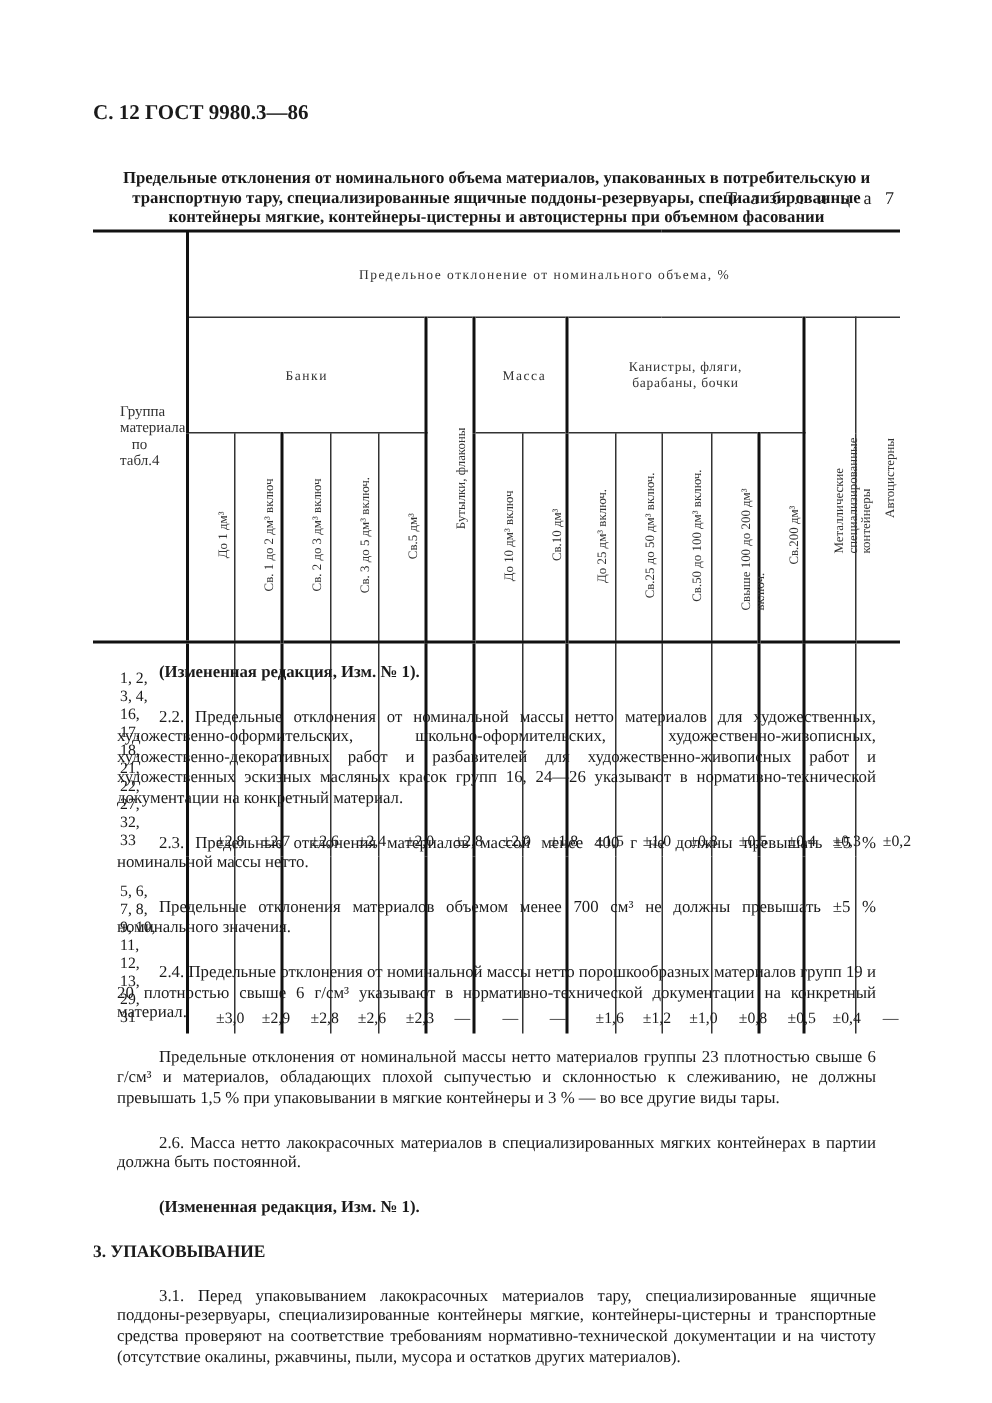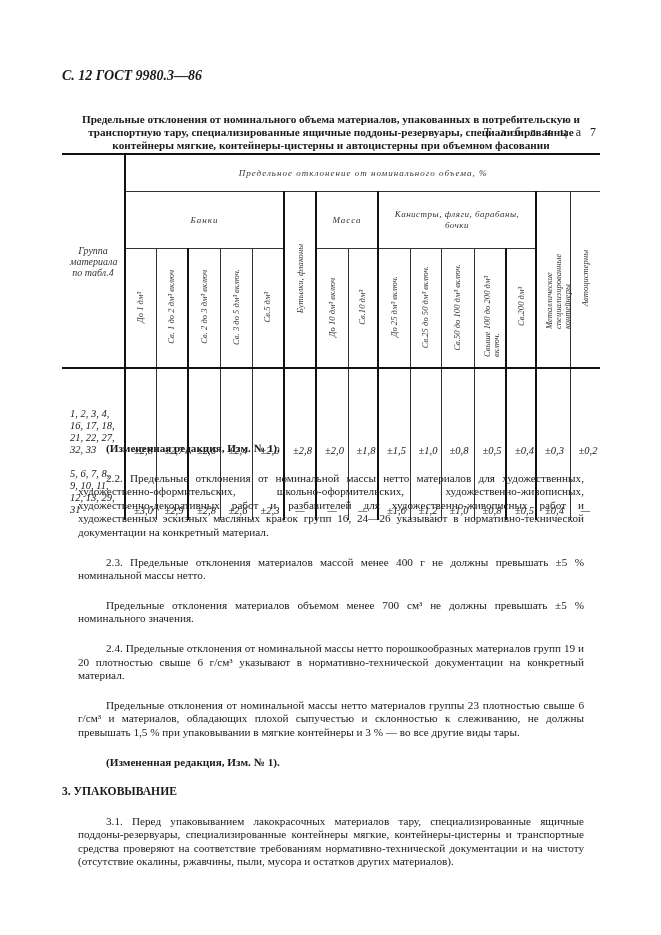--- a/index.html
+++ b/index.html
@@ -1,24 +1,24 @@
 <!DOCTYPE html>
 <html><head>
 <meta charset="utf-8">
 <style>
   html, body { margin:0; padding:0; background:#ffffff; }
   body { width:661px; height:935px; position:relative; overflow:hidden;
          font-family:"Liberation Serif","DejaVu Serif",serif; color:#1a1a1a; }
-  .page-header { position:absolute; left:62px; top:68px; font-weight:bold; font-size:14px;font-style:italic; }
+  .page-header { position:absolute; left:62px; top:68px; font-weight:bold; font-size:14px; }
   .table-label { position:absolute; right:62px; top:100px; font-size:12px; letter-spacing:3px;margin-top:25px; }
   .table-title { position:absolute; left:62px; width:538px; top:113px; text-align:center;
                  font-weight:bold; font-size:11.2px; line-height:13px; }
   table.tbl { position:absolute; left:62px; top:153px; width:538px; border-collapse:collapse;
               table-layout:fixed; font-size:10.5px; }
-  table.tbl td, table.tbl th { padding:8px; font-weight:normal; vertical-align:middle;font-style:italic; }
+  table.tbl td, table.tbl th { padding:18px; font-weight:normal; vertical-align:middle; }
   .hdr th { font-size:9px; color:#333; text-align:center; }
   .thick-top { border-top:2.5px solid #111; }
   .thick-bot { border-bottom:2.5px solid #111; }
   .vl { border-left:1px solid #333; }
   .vlb { border-left:2px solid #111; }
   .hb { border-bottom:1px solid #333; }
   .vert { writing-mode:vertical-rl; transform:rotate(180deg); white-space:normal;
           display:inline-block; text-align:left; font-size:8.6px; line-height:9px; max-height:100px; }
   .grp { font-size:10.5px; line-height:12px; text-align:left; padding-left:0; }
   .val { text-align:center; font-size:10.5px; vertical-align:bottom !important; padding-bottom:4px !important; }
@@ -120,16 +120,17 @@
 </tbody>
   </table>
 
 <div class="body-text" style="top:426px;">
   <p class="ind bold">(Измененная редакция, Изм. № 1).</p>
   <p class="ind">2.2. Предельные отклонения от номинальной массы нетто материалов для художественных, художественно-оформительских, школьно-оформительских, художественно-живописных, художественно-декоративных работ и разбавителей для художественно-живописных работ и художественных эскизных масляных красок групп 16, 24—26 указывают в нормативно-технической документации на конкретный материал.</p>
   <p class="ind">2.3. Предельные отклонения материалов массой менее 400 г не должны превышать ±5 % номинальной массы нетто.</p>
   <p class="ind">Предельные отклонения материалов объемом менее 700 см³ не должны превышать ±5 % номинального значения.</p>
   <p class="ind">2.4. Предельные отклонения от номинальной массы нетто порошкообразных материалов групп 19 и 20 плотностью свыше 6 г/см³ указывают в нормативно-технической документации на конкретный материал.</p>
   <p class="ind">Предельные отклонения от номинальной массы нетто материалов группы 23 плотностью свыше 6 г/см³ и материалов, обладающих плохой сыпучестью и склонностью к слеживанию, не должны превышать 1,5 % при упаковывании в мягкие контейнеры и 3 % — во все другие виды тары.</p>
+  <p class="ind">2.6. Масса нетто лакокрасочных материалов в специализированных мягких контейнерах в партии должна быть постоянной.</p>
   <p class="ind bold">(Измененная редакция, Изм. № 1).</p>
   <div class="section-title">3. УПАКОВЫВАНИЕ</div>
   <p class="ind">3.1. Перед упаковыванием лакокрасочных материалов тару, специализированные ящичные поддоны-резервуары, специализированные контейнеры мягкие, контейнеры-цистерны и транспортные средства проверяют на соответствие требованиям нормативно-технической документации и на чистоту (отсутствие окалины, ржавчины, пыли, мусора и остатков других материалов).</p>
 </div>
 
 </body></html>

